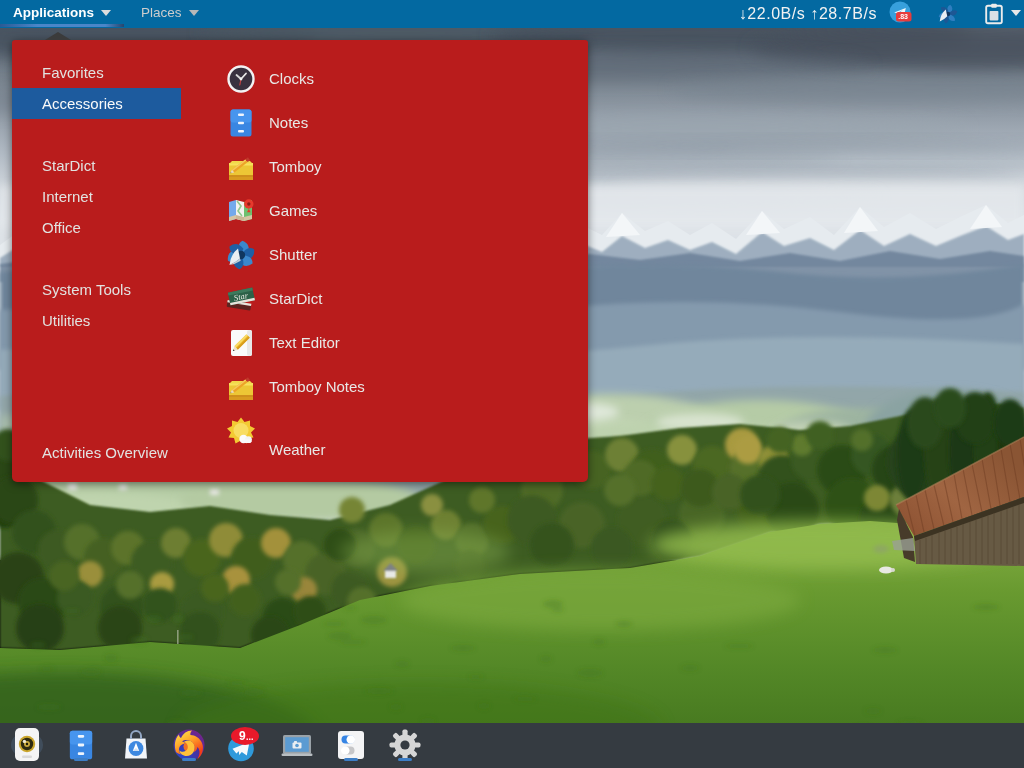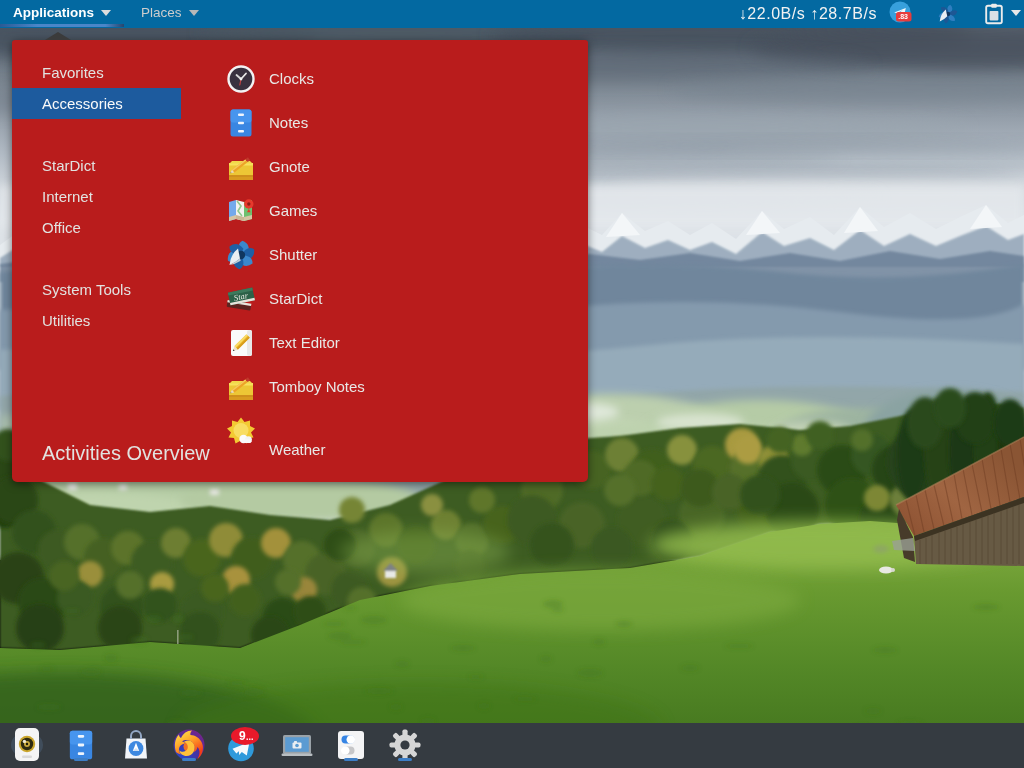--- a/index.html
+++ b/index.html
@@ -11,21 +11,21 @@
 #places{position:absolute;left:141px;top:0;height:27px;line-height:26px;color:#cdcdcd;font-size:13.5px}
 #places .car{display:inline-block;width:0;height:0;border-left:5px solid transparent;border-right:5px solid transparent;border-top:6px solid #b8b8b8;margin-left:7px;vertical-align:1px}
 #net{position:absolute;right:147px;top:0;height:27px;line-height:27px;color:#f2f2f2;font-size:16px;letter-spacing:0.55px}
 #tricar{position:absolute;left:1011px;top:10px;width:0;height:0;border-left:5.5px solid transparent;border-right:5.5px solid transparent;border-top:6.5px solid #e8e8e8}
 #ptr{position:absolute;left:45px;top:32px;width:0;height:0;border-left:13.5px solid transparent;border-right:13.5px solid transparent;border-bottom:8px solid #3b3b3b;z-index:31}
 #panel{position:absolute;left:12px;top:40px;width:576px;height:442px;background:#b91c1c;border-radius:3px 3px 5px 5px;z-index:30;box-shadow:0 2px 8px rgba(0,0,0,0.5)}
 .cat{position:absolute;left:0;width:169px;height:31px;line-height:31px;padding-left:30px;color:#e2e2e0;font-size:15px}
 .cat.sel{background:#1d5b9e;color:#fafafa}
 .aicon{position:absolute;left:213px;width:32px;height:32px}
 .alabel{position:absolute;left:257px;height:32px;line-height:32px;color:#e8e8e6;font-size:15px}
-#activ{position:absolute;left:30px;top:398px;height:30px;line-height:30px;color:#e2e2e0;font-size:20px}
+#activ{position:absolute;left:30px;top:398px;height:30px;line-height:30px;color:#e2e2e0;font-size:15px}
 #dock{position:absolute;left:0;top:723px;width:1024px;height:45px;background:#353b41;z-index:20}
 </style></head><body>
 <div id="stage">
 <svg id="bg" width="1024" height="768" viewBox="0 0 1024 768">
       <defs>
         <linearGradient id="skyg" x1="0" y1="27" x2="0" y2="220" gradientUnits="userSpaceOnUse">
           <stop offset="0" stop-color="#5e6975"></stop>
           <stop offset="0.28" stop-color="#79848f"></stop>
           <stop offset="0.48" stop-color="#96a0ab"></stop>
           <stop offset="0.66" stop-color="#b2bbc5"></stop>
@@ -344,21 +344,21 @@
           <path d="M4,12 L28,12 L28,14.5 L4,14.5 Z" fill="#f7e15c"></path>
           <path d="M4.5,12.5 L27.5,12.5 L25,10 L7,10 Z" fill="#f2d84a"></path>
           <g transform="rotate(-38 16 14)">
             <rect x="6" y="12.2" width="17" height="3.6" rx="0.6" fill="#eda427"></rect>
             <rect x="6" y="12.2" width="17" height="1.5" rx="0.6" fill="#f6c85a"></rect>
             <path d="M6,12.2 L2.4,14 L6,15.8 Z" fill="#e8d9c0"></path>
             <path d="M3.6,13.4 L2.4,14 L3.6,14.6 Z" fill="#4a3a28"></path>
             <rect x="23" y="12.2" width="3.2" height="3.6" fill="#c0392b"></rect>
           </g>
         </svg></div>
-      <div class="alabel" style="top:111px">Gnote</div>
+      <div class="alabel" style="top:111px">Tomboy</div>
       <div class="aicon" style="top:155px"><svg width="32" height="32" viewBox="0 0 32 32">
           <path d="M4,7 L11,5 L11,24 L4,26 Z" fill="#74a9ec"></path>
           <path d="M11,5 L19,7 L19,26 L11,24 Z" fill="#f4f2ee"></path>
           <path d="M19,7 L27,5 L27,24 L19,26 Z" fill="#6ec06e"></path>
           <path d="M4,22 L11,20 L11,24 L4,26 Z" fill="#d6c4a4"></path>
           <path d="M11,20 L19,22 L19,26 L11,24 Z" fill="#cbb795"></path>
           <path d="M19,22 L27,20 L27,24 L19,26 Z" fill="#d6c4a4"></path>
           <path d="M12,6 L16,11 L13,16 L17,21" stroke="#8fc98f" stroke-width="1.6" fill="none"></path>
           <circle cx="23.8" cy="9" r="4.7" fill="#e8392c"></circle>
           <circle cx="23.8" cy="9" r="1.7" fill="#8f1d14"></circle>

